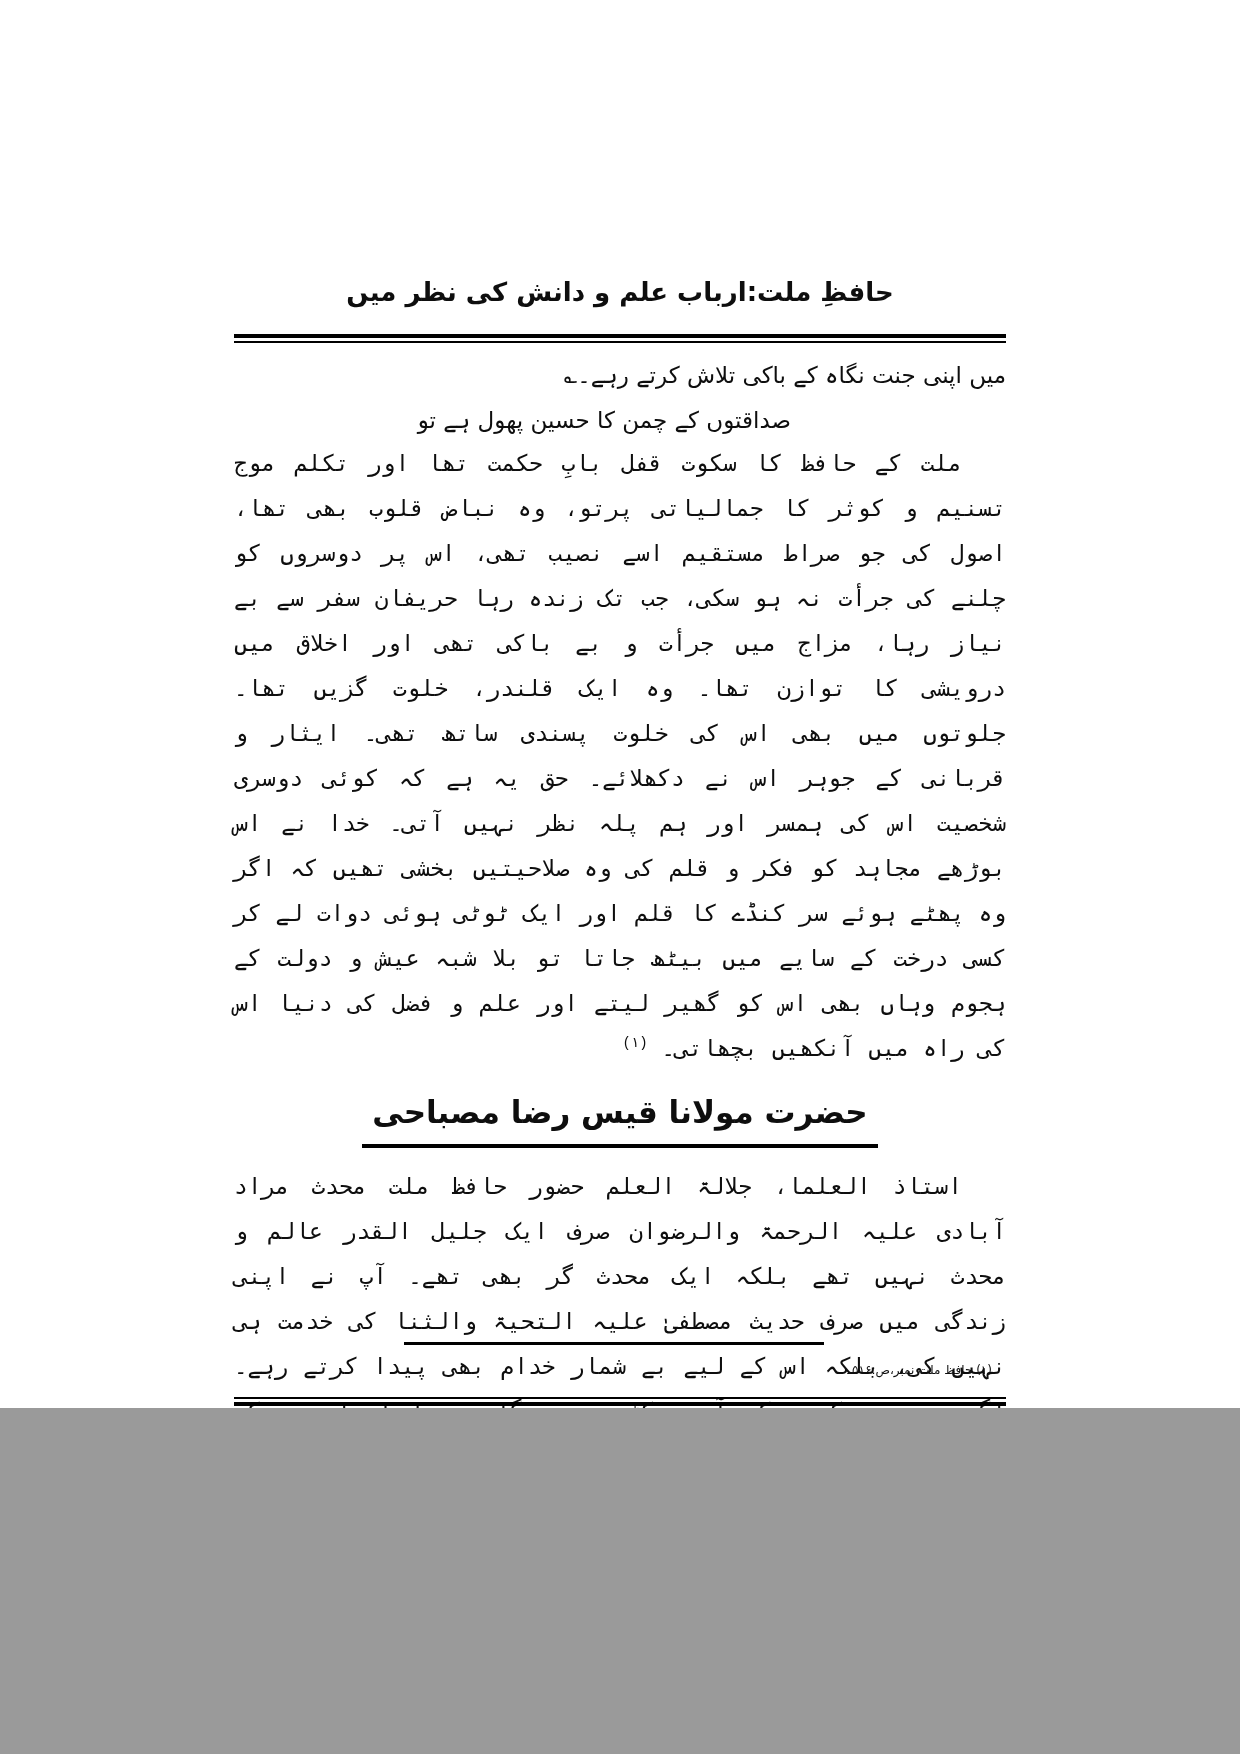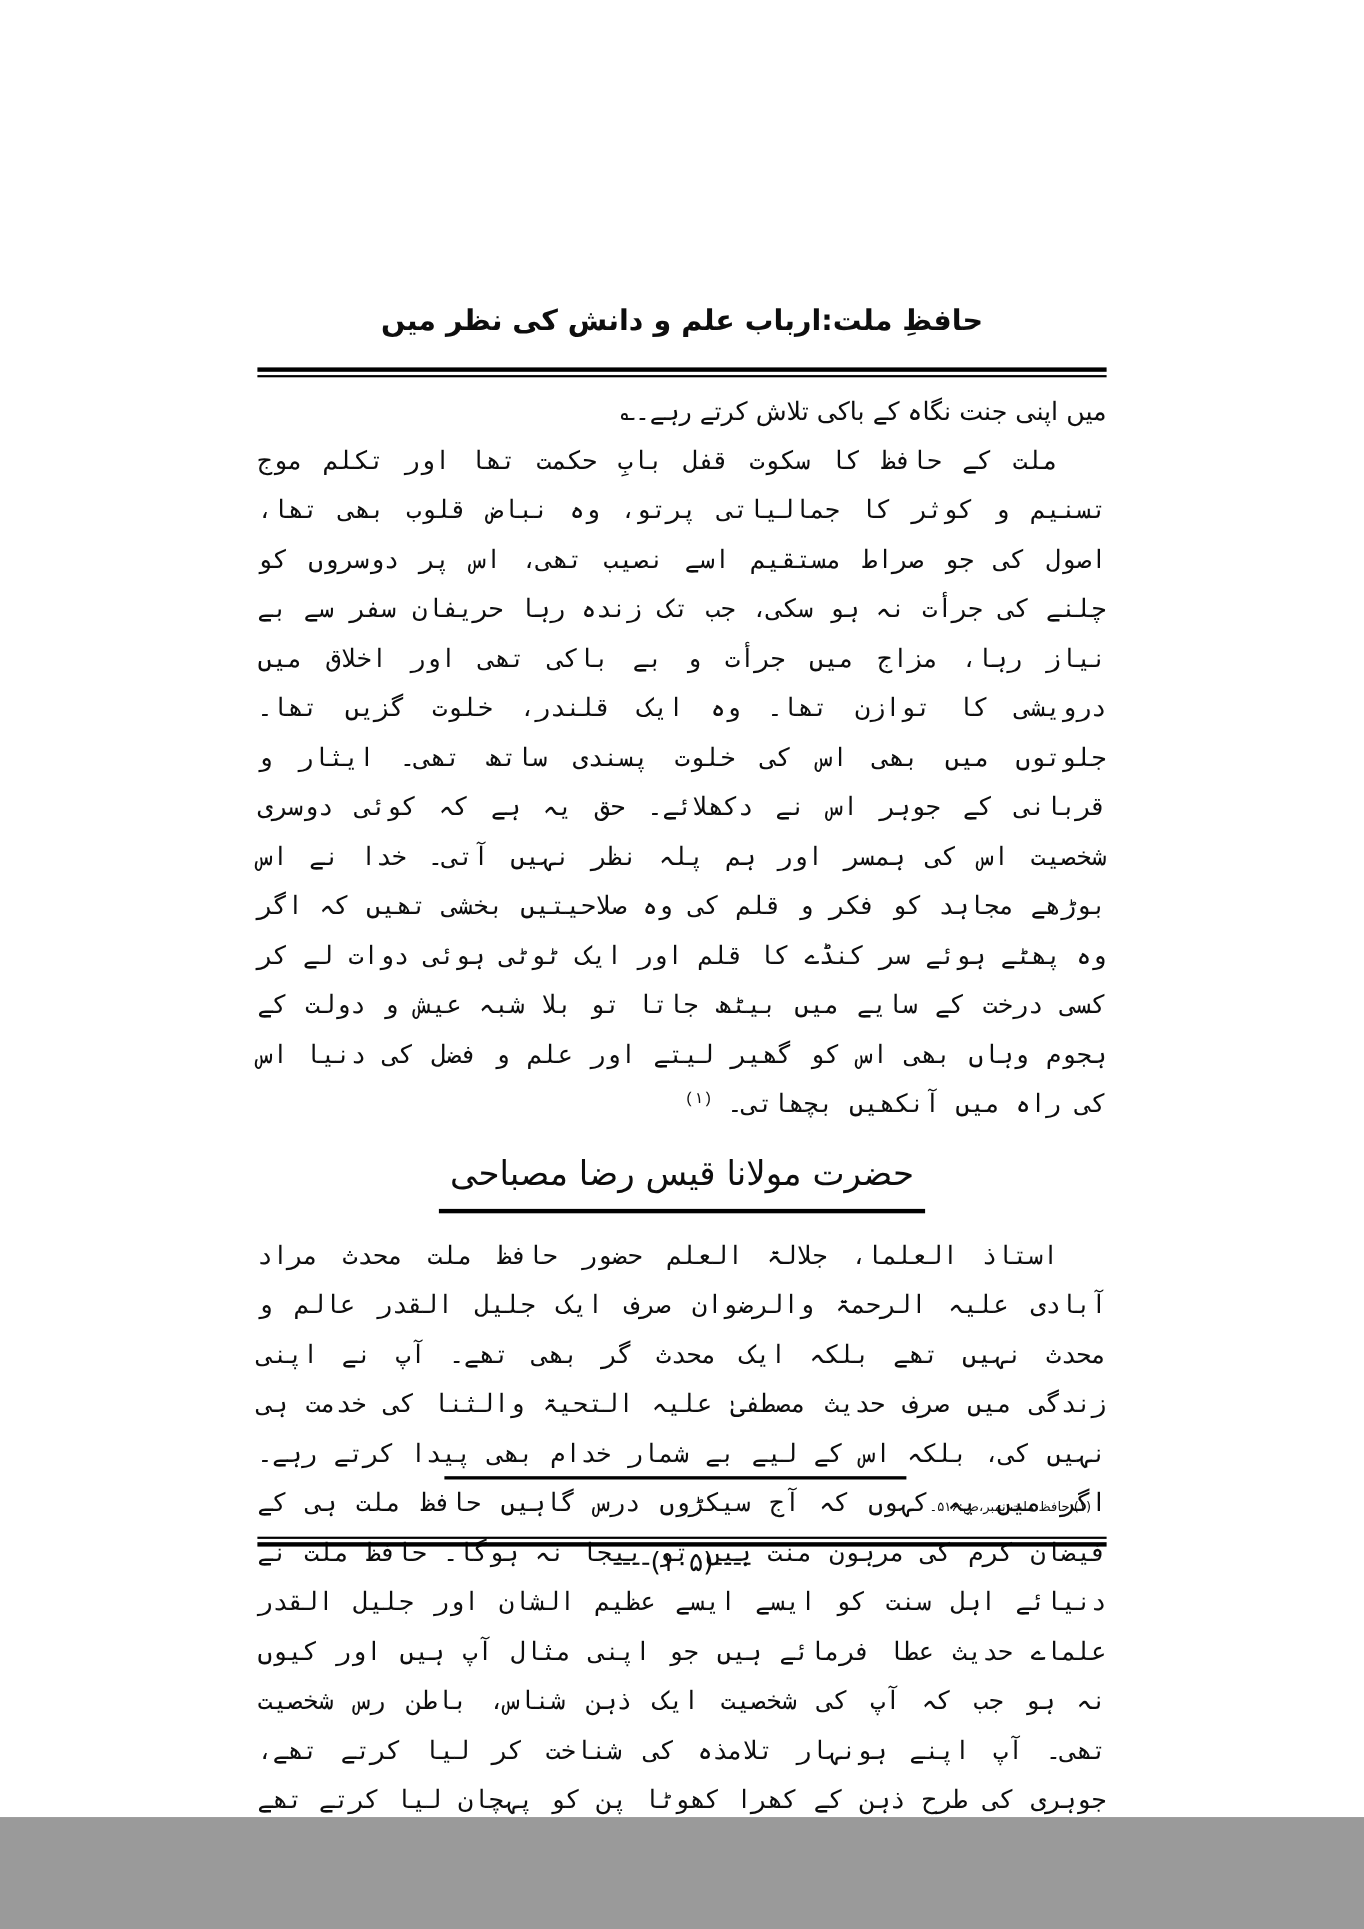--- a/index.html
+++ b/index.html
@@ -1,19 +1,19 @@
 <!DOCTYPE html>
 <html lang="ur" dir="rtl"><head>
 <meta charset="utf-8">
 <style>
   * { margin:0; padding:0; box-sizing:border-box; }
   html,body { background:#9a9a9a; }
   .page {
     position:relative;
-    width:1240px; height:1652px;
+    width:1240px; height:1408px;
     margin:0 auto;
     background:#ffffff;
     color:#0e0e0e;
     font-family:"DejaVu Sans", sans-serif;
     direction:rtl;
     overflow:hidden;
   }
   .content { width:772px; margin:0 auto; }
 
   
@@ -55,21 +55,21 @@
     line-height:0;
   }
 
   
   .section-heading {
     text-align:center;
     margin:16px 0 18px 0;
   }
   .section-heading .heading-text {
     display:inline-block;
-    font-size:31px; font-weight:normal;
+    font-size:31px; font-weight:bold;
     line-height:44px;
     padding:0 10px 10px 10px;
     border-bottom:4px solid #000;
   }
 
   
   .page-footer {
     position:absolute;
     top:1342px; right:234px;
     width:772px;
@@ -99,20 +99,21 @@
 
   <header class="page-header">
     <div class="page-header-title">حافظِ ملت:ارباب علم و دانش کی نظر میں</div>
     <div class="double-rule header-rule"></div>
   </header>
 
   <main class="content body-text">
 
     <div class="poem-intro-line">میں اپنی جنت نگاہ کے باکی تلاش کرتے رہے۔؎</div>
 
+    <div class="verse verse-1">صداقتوں کے چمن کا حسین پھول ہے تو</div>
 
 
     <p class="para"><span>ملت کے حافظ کا سکوت قفل بابِ حکمت تھا اور تکلم موج تسنیم و کوثر کا جمالیاتی پرتو، وہ نباض قلوب بھی تھا، اصول کی جو صراط مستقیم اسے نصیب تھی، اس پر دوسروں کو چلنے کی جرأت نہ ہو سکی، جب تک زندہ رہا حریفان سفر سے بے نیاز رہا، مزاج میں جرأت و بے باکی تھی اور اخلاق میں درویشی کا توازن تھا۔ وہ ایک قلندر، خلوت گزیں تھا۔ جلوتوں میں بھی اس کی خلوت پسندی ساتھ تھی۔ ایثار و قربانی کے جوہر اس نے دکھلائے۔ حق یہ ہے کہ کوئی دوسری شخصیت اس کی ہمسر اور ہم پلہ نظر نہیں آتی۔ خدا نے اس بوڑھے مجاہد کو فکر و قلم کی وہ صلاحیتیں بخشی تھیں کہ اگر وہ پھٹے ہوئے سر کنڈے کا قلم اور ایک ٹوٹی ہوئی دوات لے کر کسی درخت کے سایے میں بیٹھ جاتا تو بلا شبہ عیش و دولت کے ہجوم وہاں بھی اس کو گھیر لیتے اور علم و فضل کی دنیا اس کی راہ میں آنکھیں بچھاتی۔</span> <span class="fn-ref">(۱)</span></p>
 
     <h2 class="section-heading">
       <span class="heading-text">حضرت مولانا قیس رضا مصباحی</span>
     </h2>
 
     <p class="para">استاذ العلما، جلالۃ العلم حضور حافظ ملت محدث مراد آبادی علیہ الرحمۃ والرضوان صرف ایک جلیل القدر عالم و محدث نہیں تھے بلکہ ایک محدث گر بھی تھے۔ آپ نے اپنی زندگی میں صرف حدیث مصطفیٰ علیہ التحیۃ والثنا کی خدمت ہی نہیں کی، بلکہ اس کے لیے بے شمار خدام بھی پیدا کرتے رہے۔ اگر میں یہ کہوں کہ آج سیکڑوں درس گاہیں حافظ ملت ہی کے فیضان کرم کی مرہون منت ہیں تو بیجا نہ ہوگا۔ حافظ ملت نے دنیائے اہل سنت کو ایسے ایسے عظیم الشان اور جلیل القدر علماے حدیث عطا فرمائے ہیں جو اپنی مثال آپ ہیں اور کیوں نہ ہو جب کہ آپ کی شخصیت ایک ذہن شناس، باطن رس شخصیت تھی۔ آپ اپنے ہونہار تلامذہ کی شناخت کر لیا کرتے تھے، جوہری کی طرح ذہن کے کھرا کھوٹا پن کو پہچان لیا کرتے تھے اور جو جس کا مستحق</p>
 

